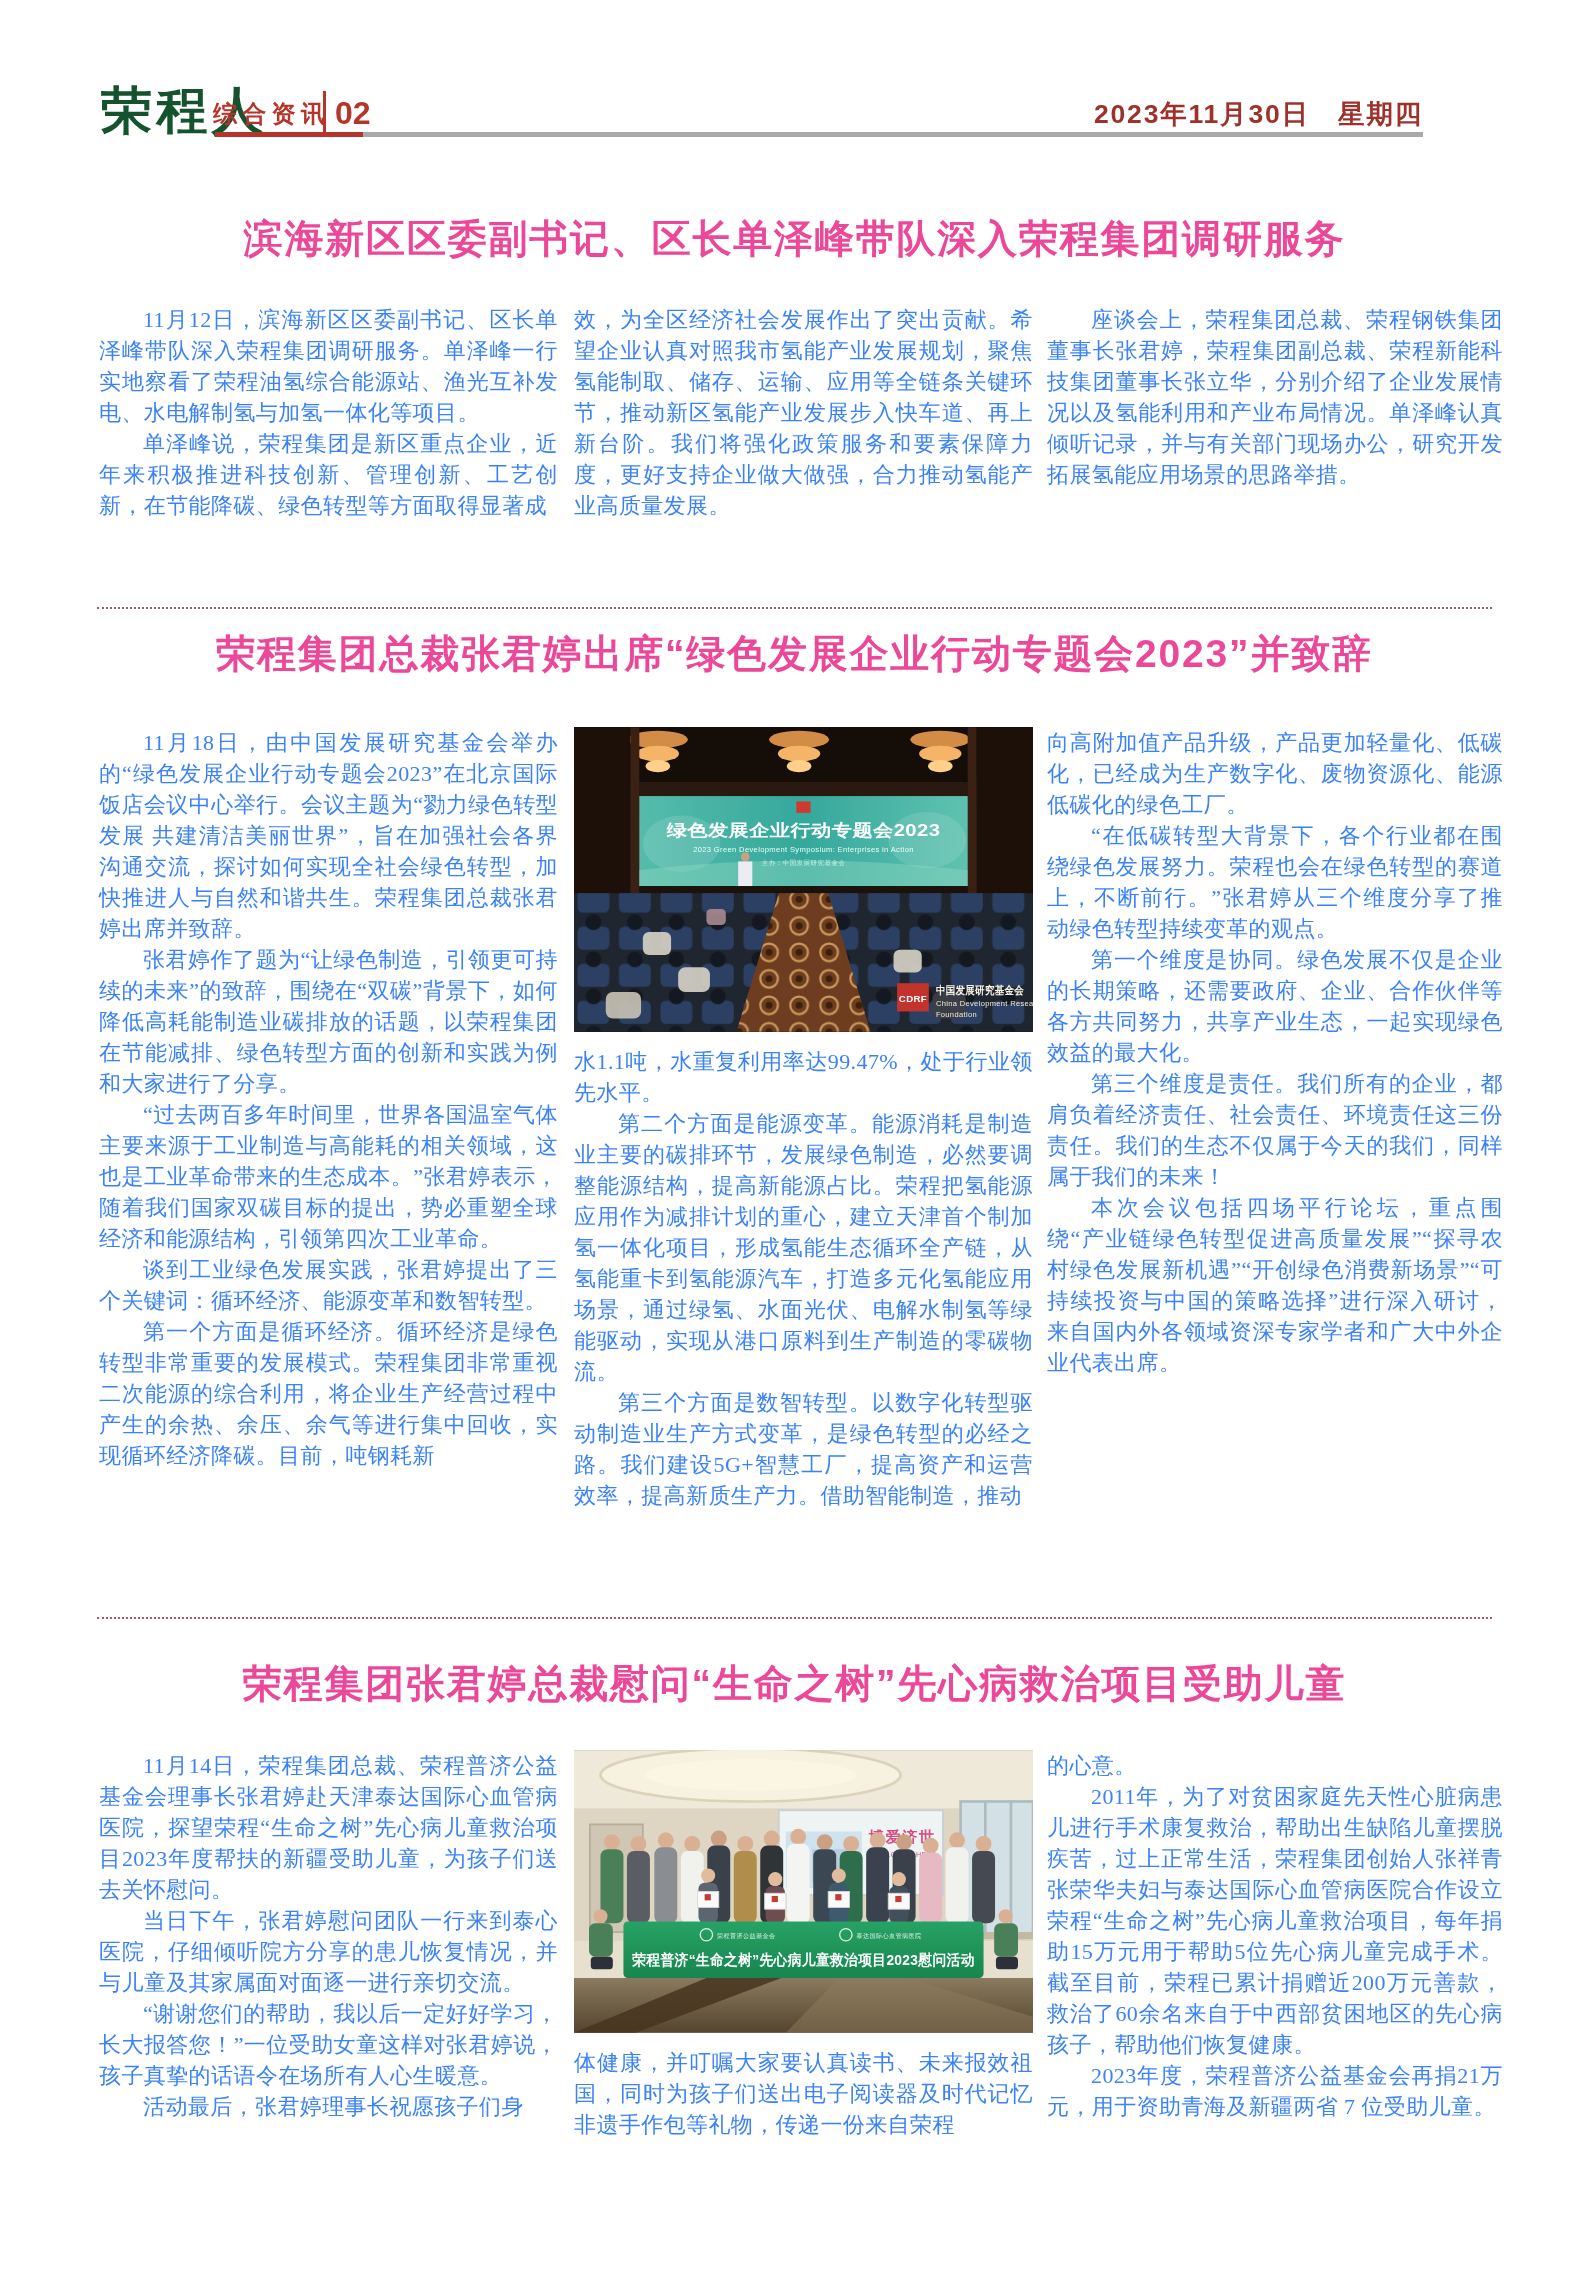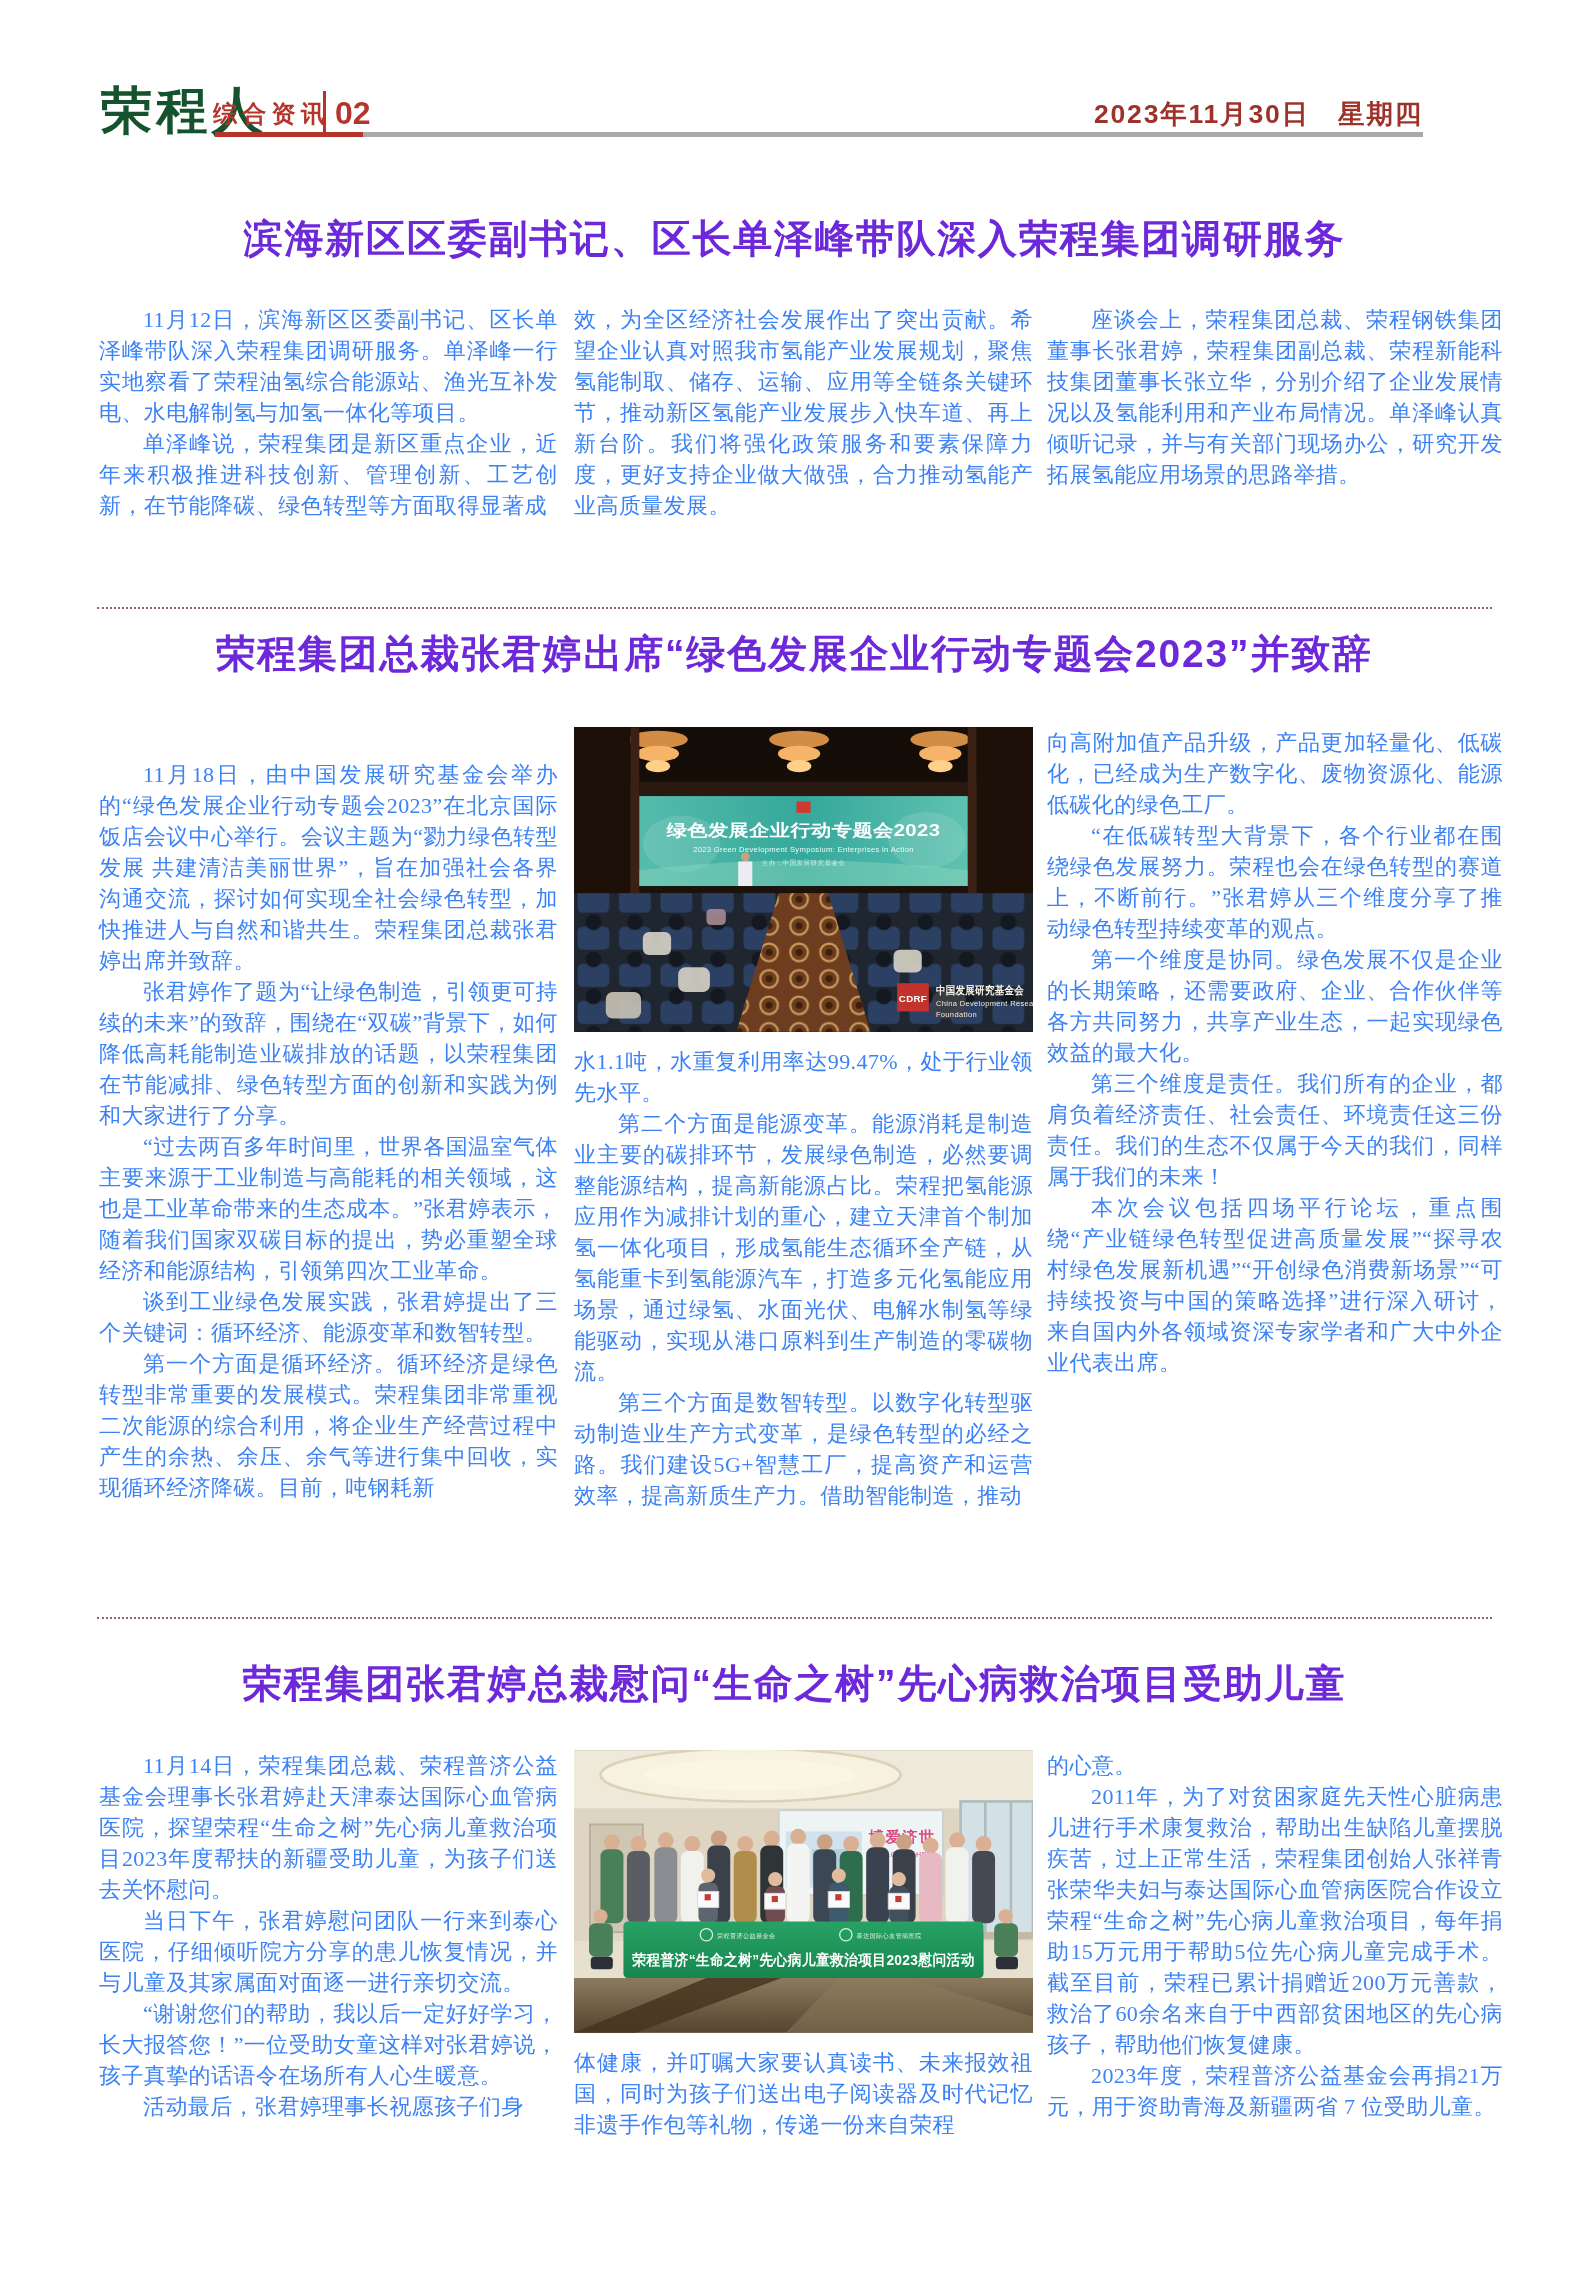--- a/index.html
+++ b/index.html
@@ -13,33 +13,33 @@
   .masthead-vbar{position:absolute;left:323px;top:91px;width:2.6px;height:43px;background:#b5352d;}
   .masthead-pageno{position:absolute;left:335px;top:97px;font-family:"Liberation Sans","DejaVu Sans",sans-serif;
         font-weight:700;font-size:32px;color:#b5352d;line-height:1;}
   .masthead-date{position:absolute;right:166px;top:101px;font-family:"Liberation Sans","DejaVu Sans",sans-serif;
         font-weight:700;font-size:26.5px;color:#9e322b;line-height:1;letter-spacing:1.8px;}
   .rule-red{position:absolute;left:215px;top:132px;width:148px;height:5.3px;background:#b5352d;}
   .rule-gray{position:absolute;left:363px;top:132px;width:1060px;height:5.3px;background:#a9a9a9;}
   
   .headline{position:absolute;left:97px;width:1395px;text-align:center;
         font-family:"Liberation Sans","DejaVu Sans",sans-serif;font-weight:700;
-        font-size:39px;color:#6d28d9;letter-spacing:1.8px;line-height:1.15;margin:0;}
+        font-size:39px;color:#ec4899;letter-spacing:1.8px;line-height:1.15;margin:0;}
   #headline-1{top:217px;}
   #headline-2{top:632px;}
   #headline-3{top:1662px;}
   
   .col{position:absolute;width:459px;font-size:22px;line-height:31px;color:#3b82f6;
        text-align:justify;word-break:break-all;letter-spacing:0.4px;}
   .col p{margin:0;text-indent:2em;}
   .col p.noindent{text-indent:0;}
   #a1c1{left:99px;top:304px;}
   #a1c2{left:574px;top:304px;}
   #a1c3{left:1047px;top:304px;width:456px;}
-  #a2c1{left:99px;top:727px;margin-top:32px;}
+  #a2c1{left:99px;top:727px;}
   #a2c2{left:574px;top:727px;}
   #a2c3{left:1047px;top:727px;width:456px;}
   #a3c1{left:99px;top:1750px;}
   #a3c2{left:574px;top:1750px;}
   #a3c3{left:1047px;top:1750px;width:456px;}
   .photo{display:block;margin:0 0 14px 0;background:#222;}
   
   .divider{position:absolute;left:97px;width:1395px;height:0;border-top:2.6px dotted #9d5b74;}
   #divider-1{top:607px;}
   #divider-2{top:1617px;}

